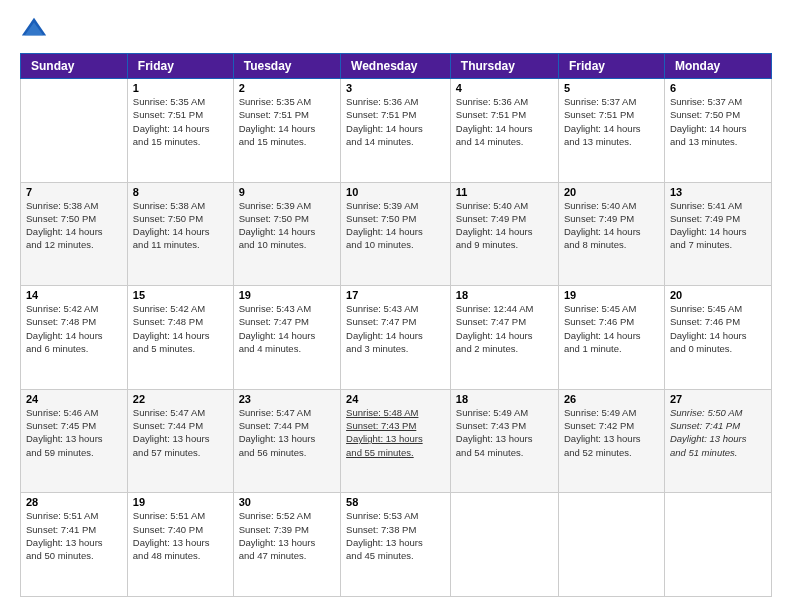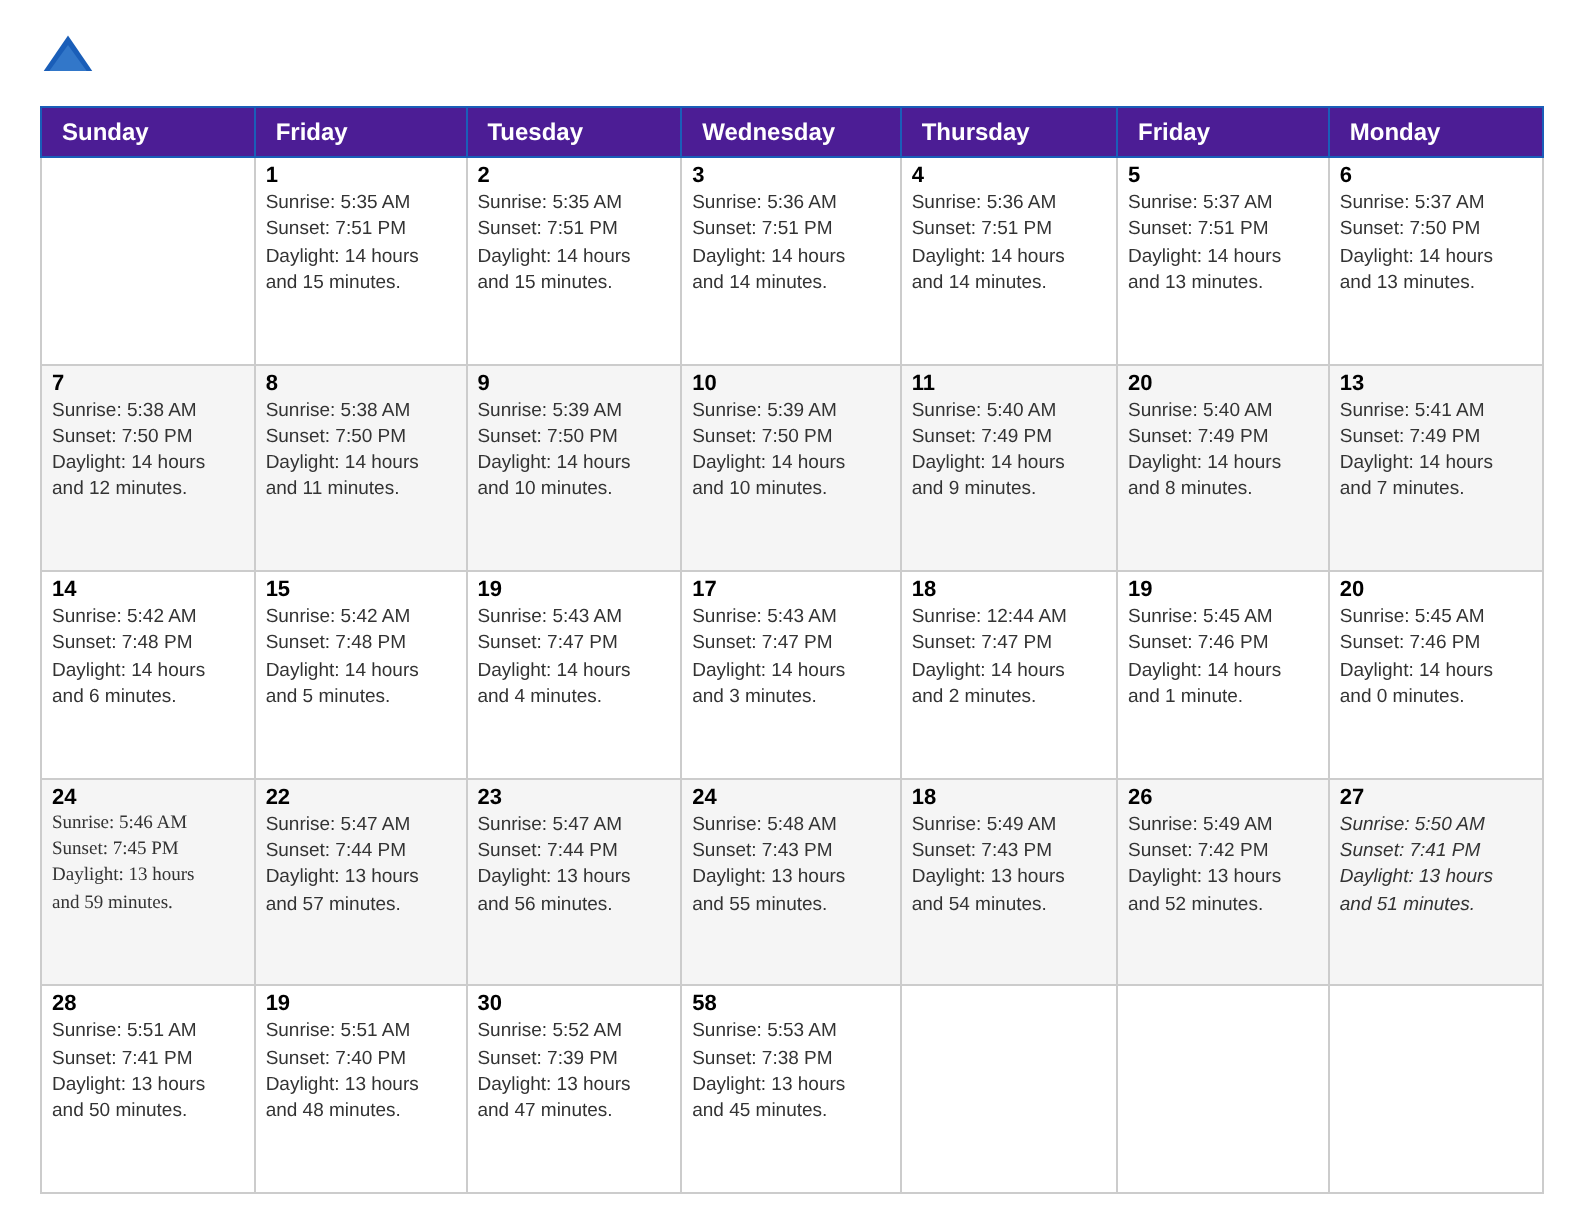--- a/index.html
+++ b/index.html
@@ -272,42 +272,42 @@
             <span class="day-num">20</span>
             <div class="cell-text" style="white-space: pre-line;">Sunrise: 5:45 AM
 Sunset: 7:46 PM
 Daylight: 14 hours
 and 0 minutes.</div>
           </td>
         </tr>
         <tr>
           <td>
             <span class="day-num">24</span>
-            <div class="cell-text" style="white-space: pre-line; font-family: Liberation Serif, serif;">Sunrise: 5:46 AM
+            <div class="cell-text" style="white-space: pre-line;">Sunrise: 5:46 AM
 Sunset: 7:45 PM
 Daylight: 13 hours
 and 59 minutes.</div>
           </td>
           <td>
             <span class="day-num">22</span>
             <div class="cell-text" style="white-space: pre-line;">Sunrise: 5:47 AM
 Sunset: 7:44 PM
 Daylight: 13 hours
 and 57 minutes.</div>
           </td>
           <td>
             <span class="day-num">23</span>
             <div class="cell-text" style="white-space: pre-line;">Sunrise: 5:47 AM
 Sunset: 7:44 PM
 Daylight: 13 hours
 and 56 minutes.</div>
           </td>
           <td>
             <span class="day-num">24</span>
-            <div class="cell-text" style="white-space: pre-line;">Sunrise: 5:48 AM
+            <div class="cell-text" style="white-space: pre-line; text-decoration: underline;">Sunrise: 5:48 AM
 Sunset: 7:43 PM
 Daylight: 13 hours
 and 55 minutes.</div>
           </td>
           <td>
             <span class="day-num">18</span>
             <div class="cell-text" style="white-space: pre-line;">Sunrise: 5:49 AM
 Sunset: 7:43 PM
 Daylight: 13 hours
 and 54 minutes.</div>

